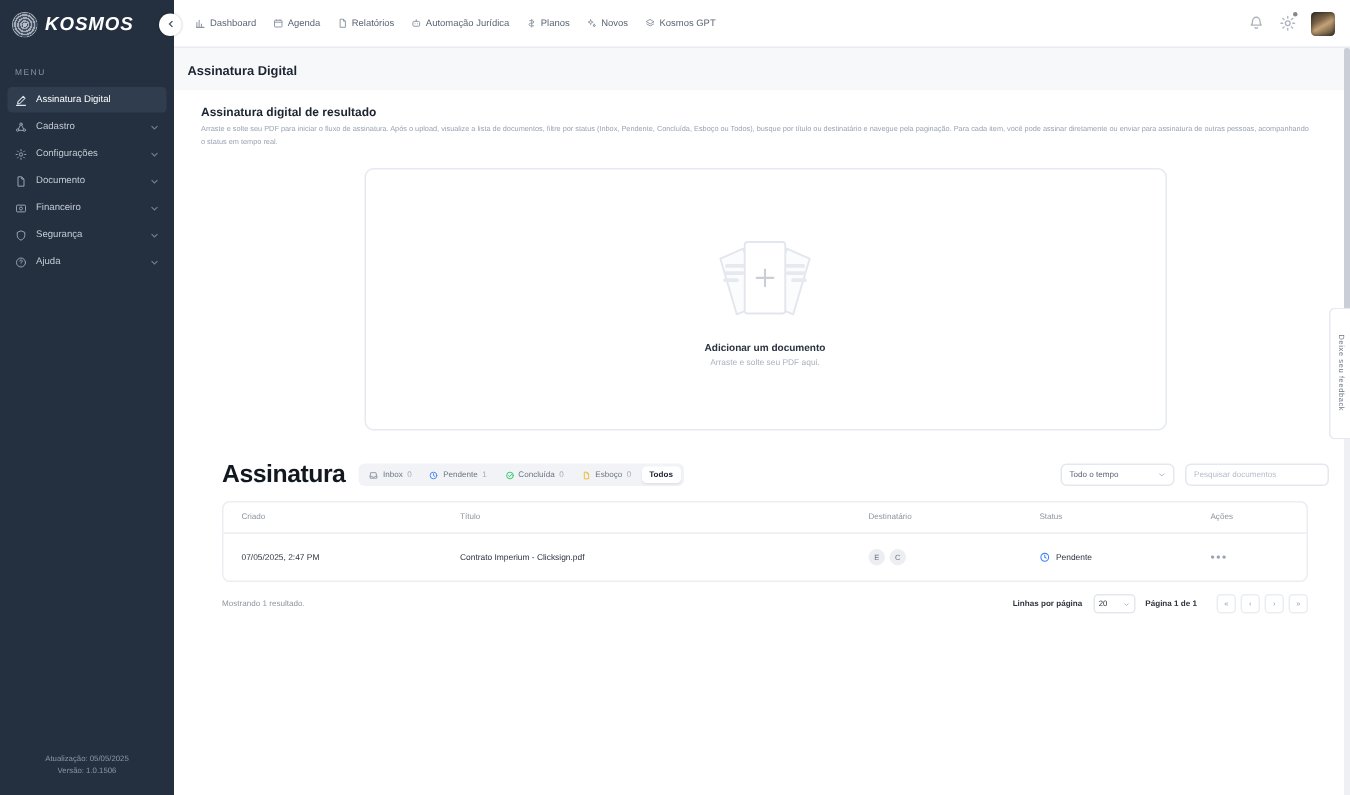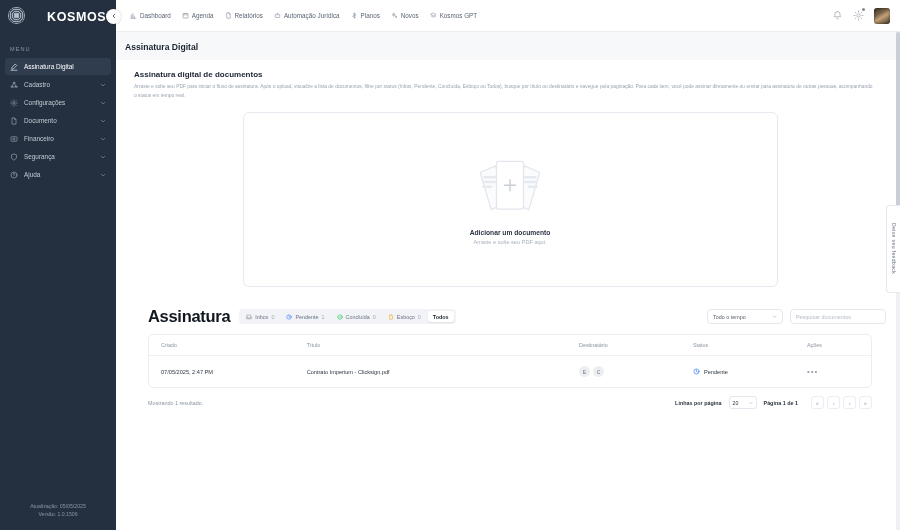--- a/index.html
+++ b/index.html
@@ -13,23 +13,24 @@
 
   
   .sidebar {
     width: 116px; height: 530px;
     background: #24303f;
     display: flex; flex-direction: column;
     flex: 0 0 116px;
     position: relative;
   }
   .logo-row {
-    display: flex; align-items: flex-end; gap: 22px;
+    display: flex; align-items: center; gap: 5px;
     padding: 8px 0 8px 8px;
     height: 32px;
+    font-style: italic;
   }
   .logo-mark {
     width: 17px; height: 17px; border-radius: 50%;
     background:
       radial-gradient(circle at 50% 50%, #c7cdd6 0%, #c7cdd6 12%, transparent 13%),
       repeating-radial-gradient(circle at 50% 50%, #aeb6c2 0 1px, #4a5668 1px 2px);
     flex: 0 0 auto;
     opacity: .92;
   }
   .logo-text {
@@ -475,21 +476,21 @@
         <div class="avatar"></div>
       </div>
     </header>
 
     <div class="page-title-bar">
       <div class="page-title">Assinatura Digital</div>
     </div>
 
     <section class="content">
 
-      <div class="sec-title">Assinatura digital de documentos</div>
+      <div class="sec-title">Assinatura digital de resultado</div>
       <div class="sec-desc">Arraste e solte seu PDF para iniciar o fluxo de assinatura. Após o upload, visualize a lista de documentos, filtre por status (Inbox, Pendente, Concluída, Esboço ou Todos), busque por título ou destinatário e navegue pela paginação. Para cada item, você pode assinar diretamente ou enviar para assinatura de outras pessoas, acompanhando o status em tempo real.</div>
 
       <div class="dropzone">
         <div class="dz-icon">
           <svg viewBox="0 0 110 78" fill="none">
             <g stroke="#e3e6ec" stroke-width="1.6" stroke-linejoin="round">
               <path d="M20 20 L40 14 L50 62 L28 68 Z" fill="#fbfcfd" transform="rotate(-7 35 41)"></path>
               <path d="M90 20 L70 14 L60 62 L82 68 Z" fill="#fbfcfd" transform="rotate(7 75 41)"></path>
               <rect x="38" y="8" width="34" height="60" rx="2.5" fill="#ffffff"></rect>
             </g>

